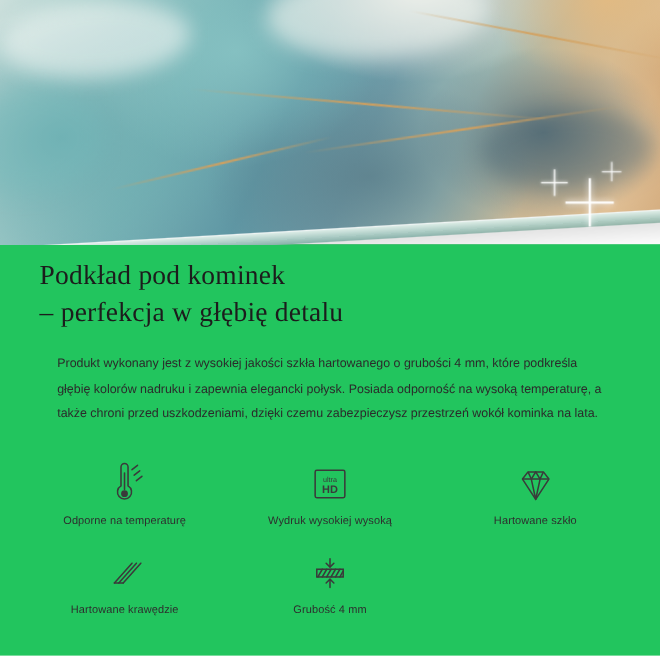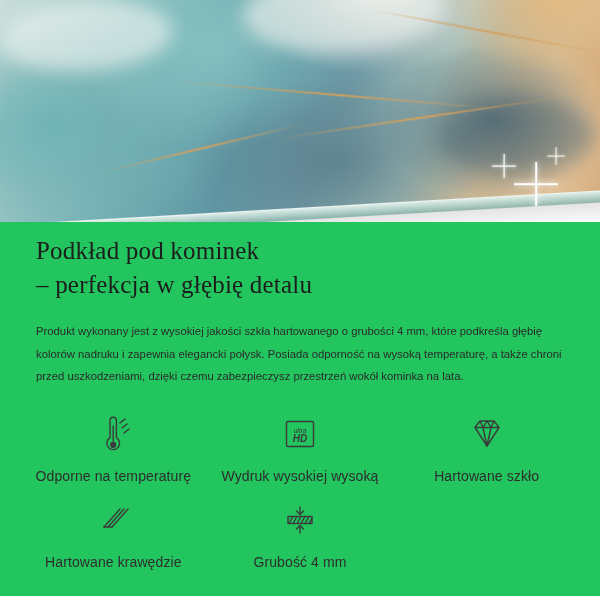--- a/index.html
+++ b/index.html
@@ -112,48 +112,47 @@
     font-weight: 400;
     margin: 0 0 18px 0;
     letter-spacing: .2px;
   }
   .headline .line { display: block; }
   .body-copy {
     font-family: "Liberation Sans", sans-serif;
     font-size: 11.3px;
     line-height: 2.0;
     color: #2b2b2b;
-    margin: 0;
+    margin: 16px;
     max-width: 540px;
   }
 
   
   .features {
     margin-top: 26px;
     padding: 0 20px;
     display: grid;
     grid-template-columns: repeat(3, 1fr);
     row-gap: 16px;
   }
   .feature {
     display: flex;
     flex-direction: column;
     align-items: center;
     justify-content: flex-start;
   }
   .feature .icon-wrap {
     height: 46px;
     display: flex;
-    align-items: flex-start;
+    align-items: flex-end;
     justify-content: center;
-    font-style: italic;
   }
   .feature .caption {
     margin-top: 8px;
-    font-size: 14px;
+    font-size: 10px;
     color: #2e2e2e;
     text-align: center;
     letter-spacing: .1px;
   }
   svg { display: block; }
 </style>
 </head>
 <body>
 
 <div class="page">

